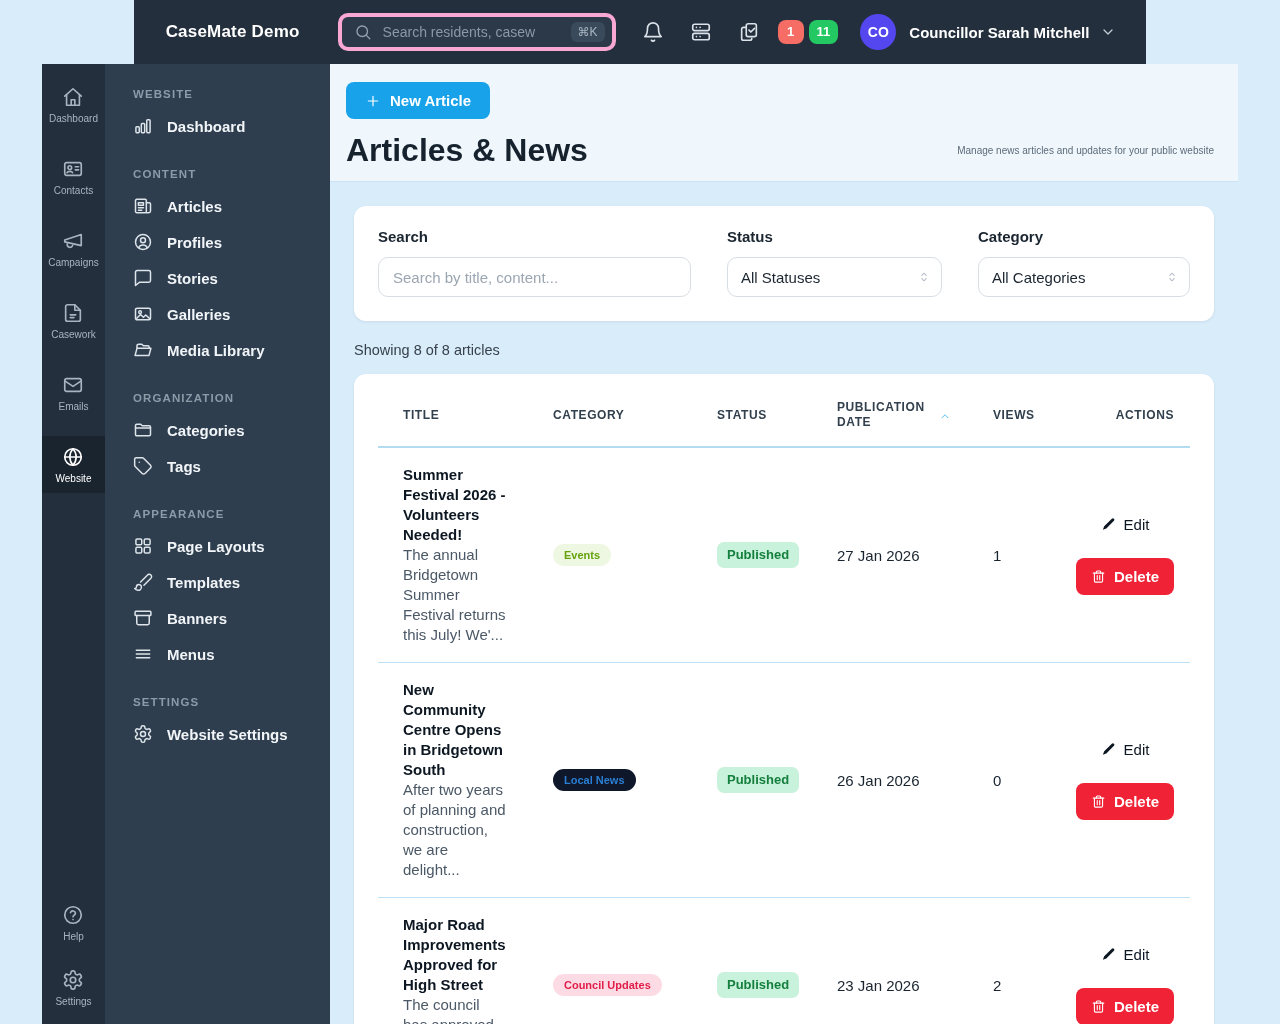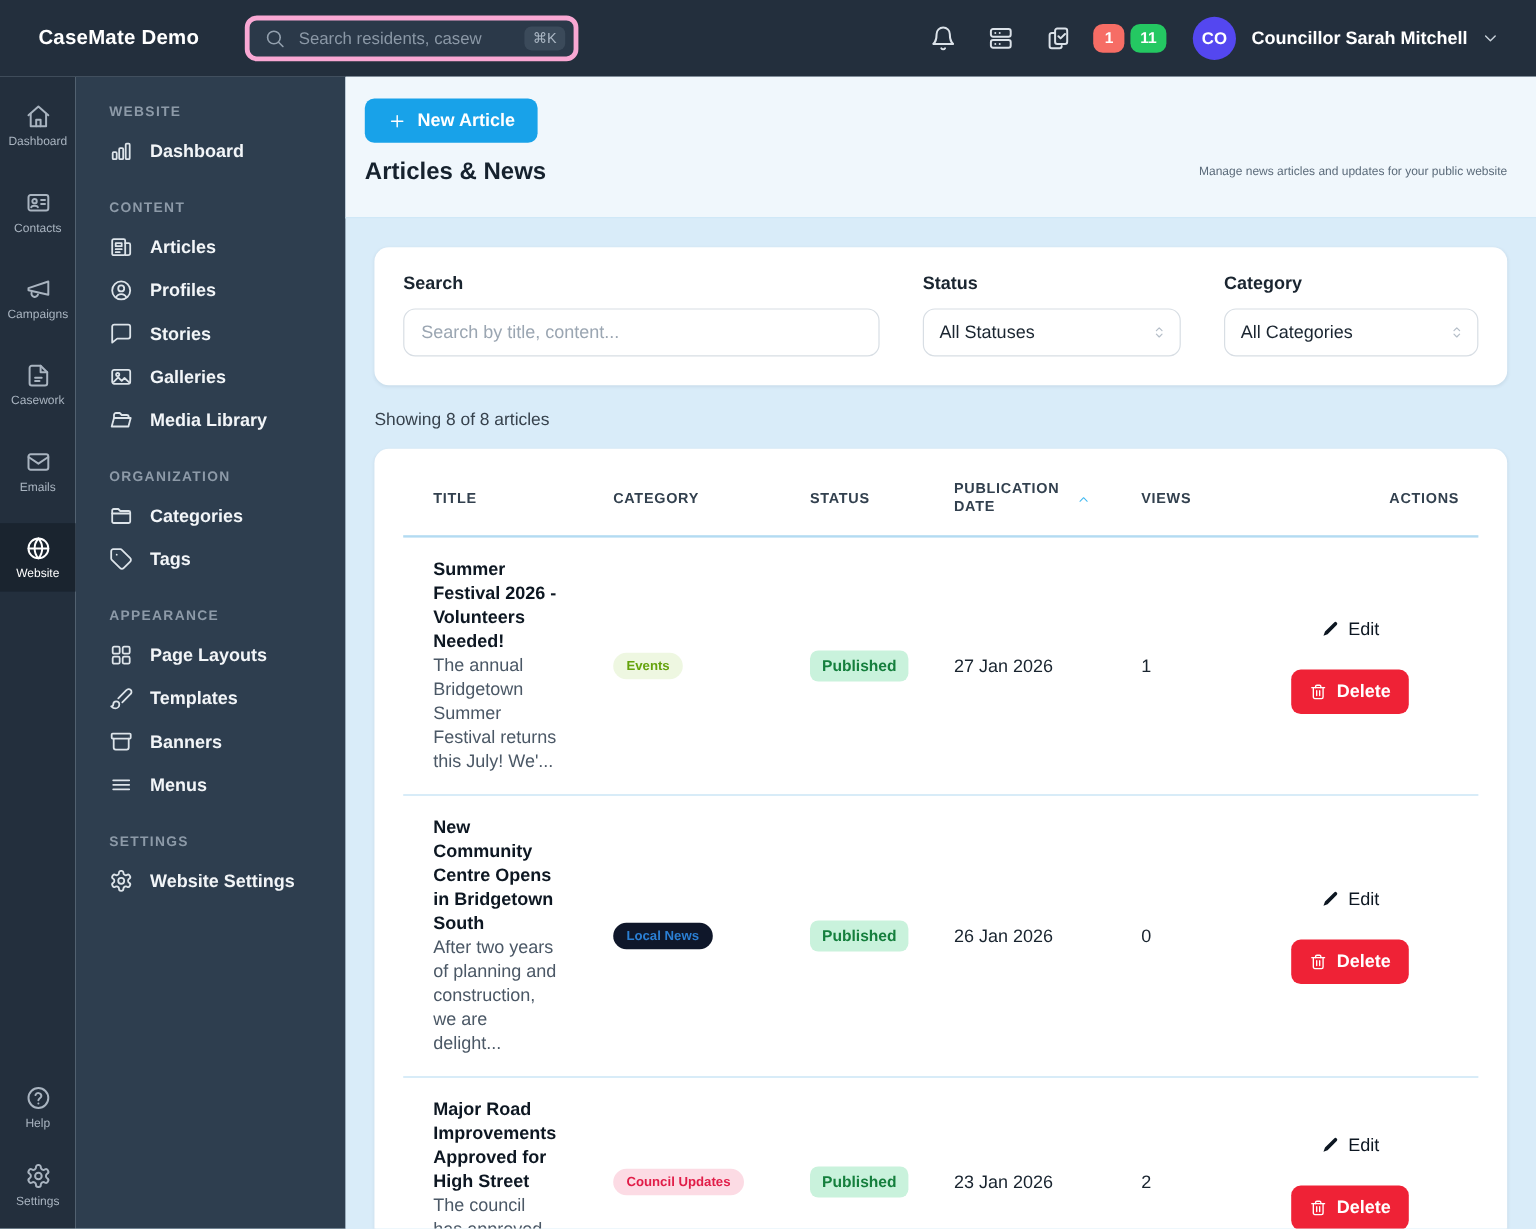--- a/index.html
+++ b/index.html
@@ -1,17 +1,17 @@
 <!DOCTYPE html>
 <html><head>
 <meta charset="utf-8">
 <style>
   html,body{margin:0;padding:0;background:#d9ecf9;}
   .app{width:1280px;height:1024px;display:flex;flex-direction:column;overflow:hidden;
-       font-family:"Liberation Sans","DejaVu Sans",sans-serif;-webkit-font-smoothing:antialiased;}
+       font-family:"Liberation Sans","DejaVu Sans",sans-serif;align-items:center;-webkit-font-smoothing:antialiased;}
   .icn{display:inline-flex;flex:none;}
   .icn svg{width:100%;height:100%;display:block;}.s12{width:12px;height:12px}.s14{width:14px;height:14px}
   .s15{width:15px;height:15px}.s16{width:16px;height:16px}.s18{width:18px;height:18px}
   .s20{width:20px;height:20px}.s22{width:22px;height:22px}
 
   
   .topbar{height:64px;background:#232f3d;display:flex;align-items:center;padding:0 30px 0 32px;flex:none;}
   .brand{color:#fff;font-size:17px;font-weight:700;letter-spacing:.2px;white-space:nowrap;}
   .searchbox{margin-left:38px;width:278px;height:38px;background:#2b3949;border:4px solid #f9a8d4;
              border-radius:10px;display:flex;align-items:center;gap:9px;padding:0 7px 0 12px;box-sizing:border-box;}
@@ -52,21 +52,21 @@
              cursor:pointer;}
   .side-item .icn{color:#dde4ea;}
 
   
   .main{flex:1;display:flex;flex-direction:column;min-width:0;background:#d9ecf9;}
   .page-header{height:118px;box-sizing:border-box;background:#f0f7fc;border-bottom:1px solid #c9e4f6;
                padding:18px 24px 0 16px;flex:none;}
   .btn-new{display:inline-flex;align-items:center;gap:9px;background:#18a2e9;color:#fff;border:none;
            font-size:15px;font-weight:700;font-family:inherit;border-radius:8px;padding:10px 19px;cursor:pointer;}
   .title-row{display:flex;align-items:center;justify-content:space-between;margin-top:13px;}
-  .page-title{font-size:20px;font-weight:700;color:#16222e;margin:0;}
+  .page-title{font-size:32px;font-weight:700;color:#16222e;margin:0;}
   .page-sub{font-size:10px;color:#5b6b7a;}
 
   .content{flex:1;padding:24px;min-height:0;overflow:hidden;}
   .card{background:#fff;border-radius:12px;box-shadow:0 1px 3px rgba(16,42,67,.08);}
 
   .filter-card{display:grid;grid-template-columns:1fr 215px 212px;gap:36px;padding:22px 24px 24px;box-sizing:border-box;}
   .f-label{font-size:15px;font-weight:700;color:#1a2530;margin-bottom:12px;}
   .text-input{width:100%;height:40px;box-sizing:border-box;border:1px solid #d8dee4;border-radius:10px;
               padding:0 14px;font-size:15px;color:#1a2530;font-family:inherit;outline:none;}
   .text-input::placeholder{color:#9ba6b2;}

